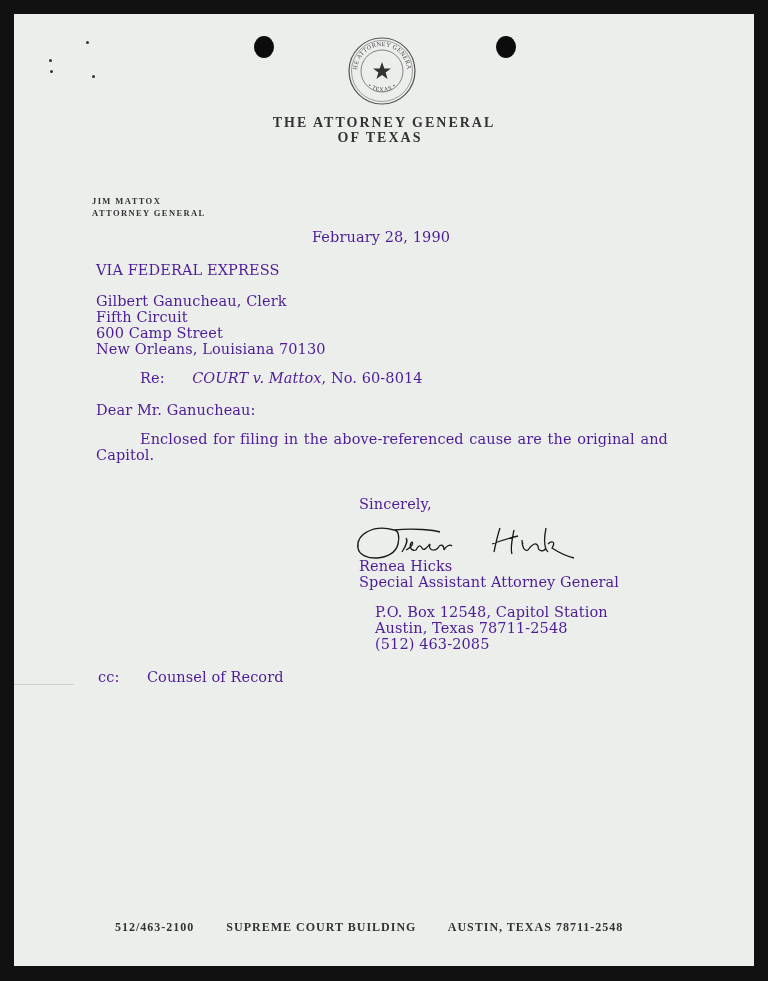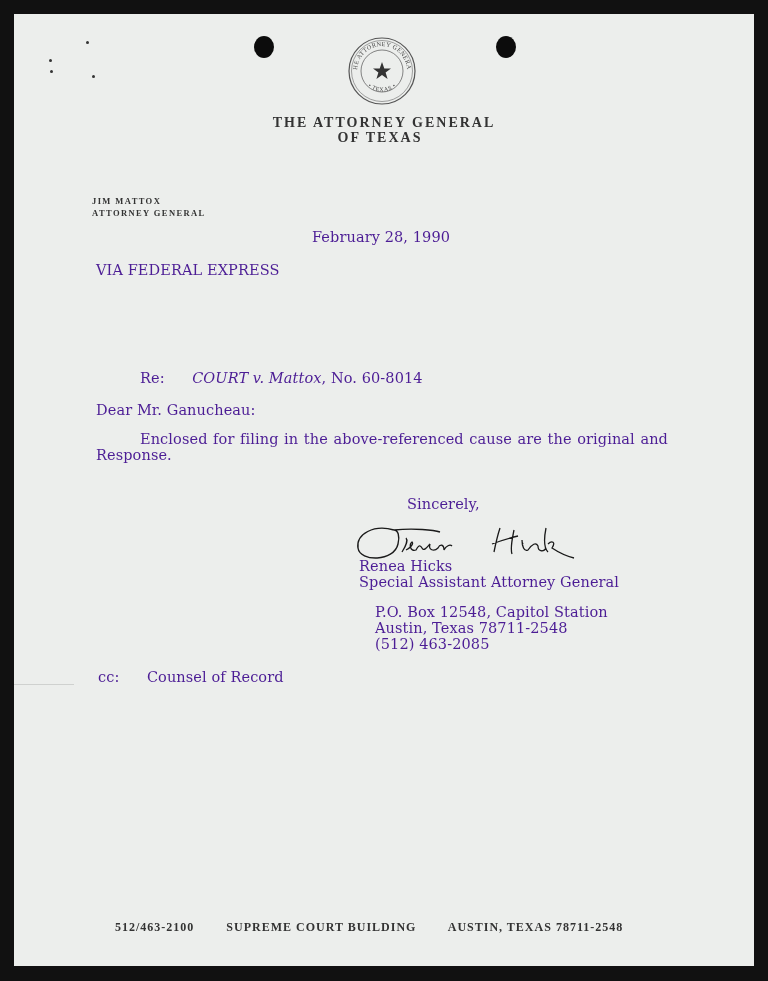--- a/index.html
+++ b/index.html
@@ -53,35 +53,41 @@
 
   <div class="abs lh" style="left:78px;top:181px;font-size:8.5px;letter-spacing:1.4px;line-height:12px;">
     <div>Jim Mattox</div>
     <div>Attorney General</div>
   </div>
 
   <div class="abs serif body-text" style="left:298px;top:215px;">February 28, 1990</div>
 
   <div class="abs serif body-text und" style="left:82px;top:248px;">VIA FEDERAL EXPRESS</div>
 
+  <div class="abs serif body-text" style="left:82px;top:279px;">
+    <div>Gilbert Ganucheau, Clerk</div>
+    <div>Fifth Circuit</div>
+    <div>600 Camp Street</div>
+    <div>New Orleans, Louisiana 70130</div>
+  </div>
 
   <div class="abs serif body-text" style="left:126px;top:356px;white-space:nowrap;">
     <span>Re:</span>
     <span style="display:inline-block;width:18px;"></span>
     <span style="font-style:italic;">COURT v. Mattox</span><span>, No. 60-8014</span>
   </div>
 
   <div class="abs serif body-text" style="left:82px;top:388px;">Dear Mr. Ganucheau:</div>
 
   <div class="abs serif body-text" style="left:82px;top:417px;width:572px;">
     <div style="text-indent:44px;text-align:justify;text-align-last:justify;">Enclosed for filing in the above-referenced cause are the original and</div>
-    <div>Response.</div>
+    <div>Capitol.</div>
   </div>
 
-  <div class="abs serif body-text" style="left:345px;top:482px;margin-left:48px;">Sincerely,</div>
+  <div class="abs serif body-text" style="left:345px;top:482px;">Sincerely,</div>
 
   <div class="abs" style="left:340px;top:508px;width:230px;height:46px;">
     <svg width="230" height="46" viewBox="0 0 230 46">
       <path d="M40 8 C 20 2, 2 12, 4 26 C 6 40, 40 40, 44 22 C 46 14, 44 8, 40 8 M 40 8 C 60 6, 80 8, 86 10" fill="none" stroke="#1a1a1a" stroke-width="1.4"></path>
       <path d="M48 30 C 52 24, 54 18, 52 16 M52 28 C 56 26, 60 22, 58 20 C 55 22, 56 30, 62 28 C 64 24, 66 22, 68 26 C 70 30, 74 24, 76 22 C 74 28, 80 30, 84 26 C 86 22, 90 22, 90 28 C 92 24, 96 22, 98 24" fill="none" stroke="#1a1a1a" stroke-width="1.3"></path>
       <path d="M140 30 C 142 20, 144 12, 146 6 M 138 22 C 148 18, 156 16, 164 14 M 160 8 C 158 18, 156 26, 158 32 M 168 20 L 169 22 M 168 18 C 168 24, 170 30, 174 28 C 178 22, 182 20, 184 24 C 184 30, 190 30, 192 26 M 192 6 C 190 16, 190 26, 194 30 M 194 22 C 198 18, 202 20, 198 26 C 204 30, 212 34, 220 36" fill="none" stroke="#1a1a1a" stroke-width="1.3"></path>
     </svg>
   </div>
 
   <div class="abs serif body-text" style="left:345px;top:544px;">

